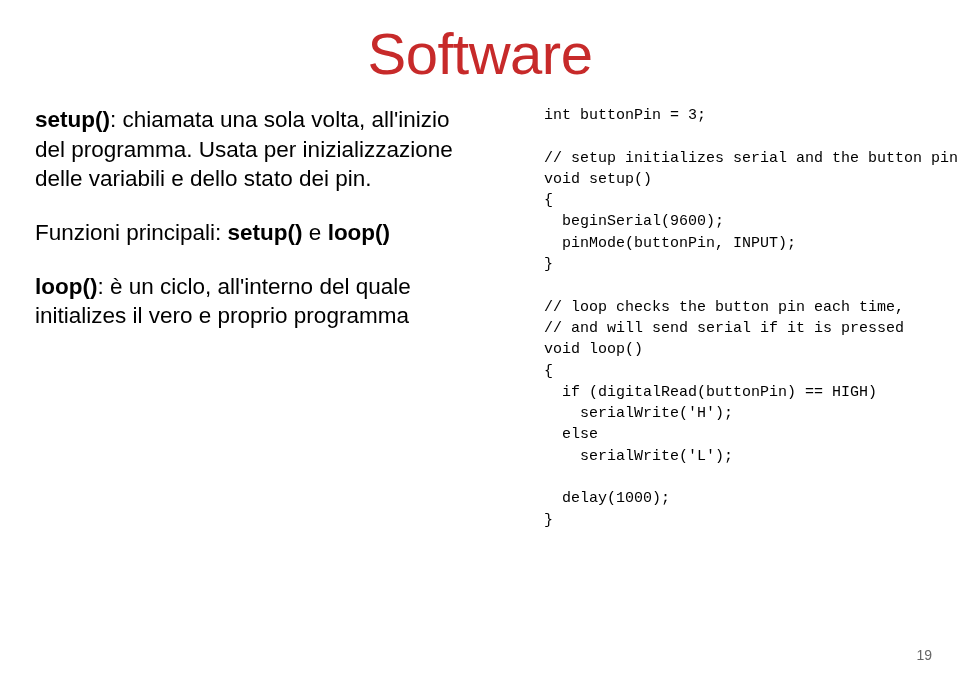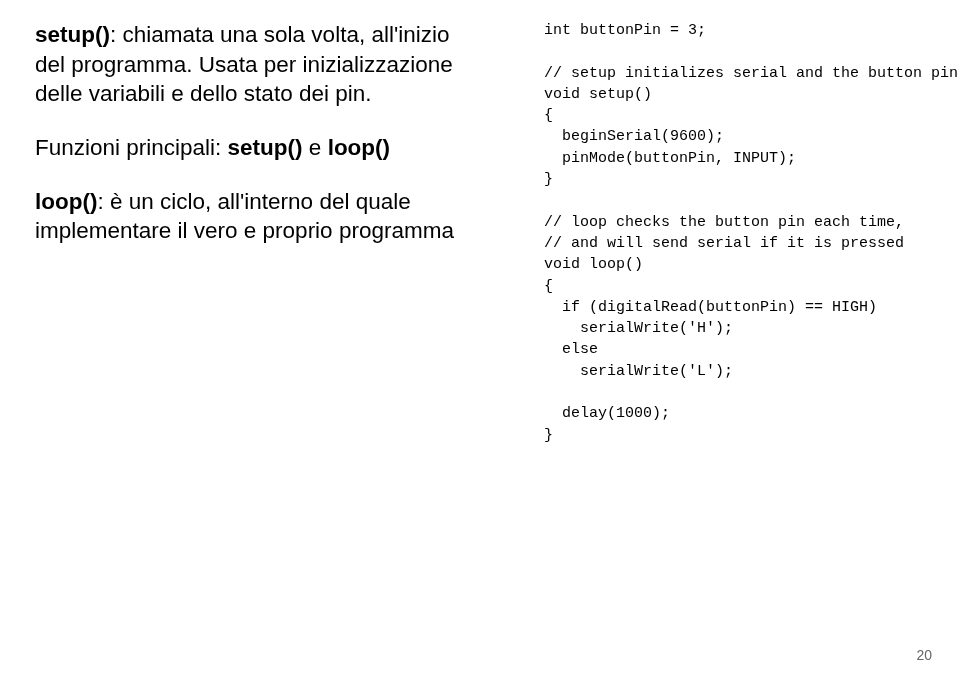--- a/index.html
+++ b/index.html
@@ -11,33 +11,34 @@
   .right { flex: 1; margin-left: 40px; }
   .para { font-size: 22.5px; line-height: 1.32; color: #000; margin-bottom: 24px; font-family: Verdana, Geneva, sans-serif; }
   .para b { font-weight: 700; }
   .code { font-family: "Courier New", Courier, monospace; font-size: 15px; line-height: 1.42; color: #000; white-space: pre; }
   .pagenum { position: absolute; bottom: 10px; right: 28px; font-size: 14px; color: #666; font-family: Verdana, Geneva, sans-serif; }
 </style>
 </head>
 <body>
 
 <div class="slide">
+  <h1 class="title">Software</h1>
   <div class="cols">
     <div class="left">
 
       <p class="para">
         <b>setup()</b><span>: chiamata una sola volta, all'inizio del programma. Usata per inizializzazione delle variabili e dello stato dei pin.</span>
       </p>
 
       <p class="para">
         <span>Funzioni principali: </span><b>setup()</b><span> e </span><b>loop()</b>
       </p>
 
       <p class="para">
-        <b>loop()</b><span>: è un ciclo, all'interno del quale implementare il vero e proprio programma</span>
+        <b>loop()</b><span>: è un ciclo, all'interno del quale initializes il vero e proprio programma</span>
       </p>
 
 
     </div>
     <div class="right">
       <pre class="code">int buttonPin = 3;
 
 // setup initializes serial and the button pin
 void setup()
 {
@@ -51,14 +52,14 @@
 {
   if (digitalRead(buttonPin) == HIGH)
     serialWrite('H');
   else
     serialWrite('L');
 
   delay(1000);
 }</pre>
     </div>
   </div>
-  <div class="pagenum">20</div>
+  <div class="pagenum">19</div>
 </div>
 
 </body></html>

